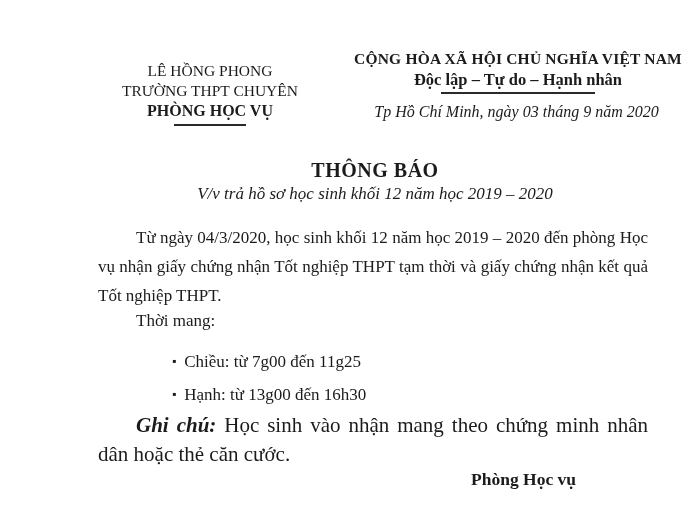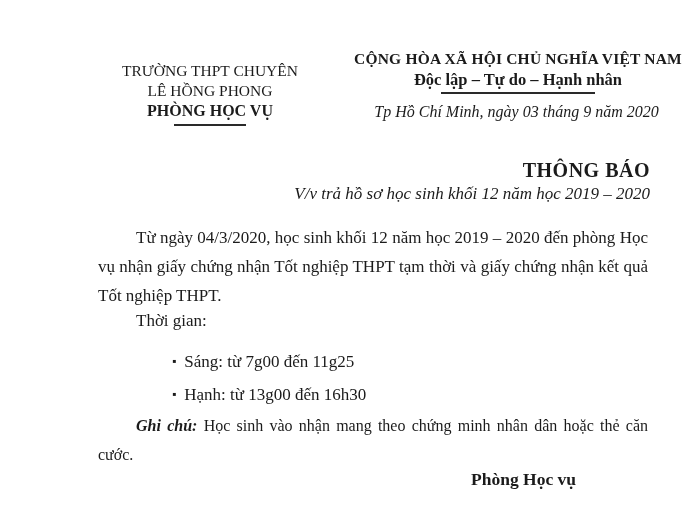--- a/index.html
+++ b/index.html
@@ -45,21 +45,21 @@
     margin: 2px auto 0 auto;
   }
   .header-right .dateline {
     font-style: italic; font-size: 16px;
     margin-top: 9px; padding-right: 3px;
   }
   
   .title-block {
     position: absolute;
     left: 100px; top: 159px; width: 550px;
-    text-align: right;
+    text-align: center;
   }
   .doc-title { font-size: 20px; font-weight: bold; letter-spacing: 0.5px; }
   .doc-subtitle { font-size: 17px; font-style: italic; margin-top: 2px; }
   
   .para1 {
     position: absolute;
     left: 98px; top: 223px; width: 550px;
     font-size: 17px; line-height: 29px;
     text-align: justify; text-indent: 38px;
   }
@@ -77,61 +77,61 @@
   .bullet-item.first { top: 347px; }
   .bullet-item.second { top: 380px; }
   .bullet-item .marker {
     font-size: 12px;
     vertical-align: 2px;
     margin-right: 8px;
   }
   .note {
     position: absolute;
     left: 98px; top: 411px; width: 550px;
-    font-size: 16px; line-height: 29px;
+    font-size: 21px; line-height: 29px;
     text-align: justify; text-indent: 38px;
   }
   .note .note-label { font-weight: bold; font-style: italic; }
   .signature {
     position: absolute;
     left: 471px; top: 469px;
     font-size: 17.5px; font-weight: bold;
     white-space: nowrap;
   }
 </style>
 </head>
 <body>
 
 <div class="page">
 
   <div class="header-left">
+    <div>LÊ HỒNG PHONG</div>
     <div>TRƯỜNG THPT CHUYÊN</div>
-    <div>LÊ HỒNG PHONG</div>
     <div class="dept">PHÒNG HỌC VỤ</div>
     <div class="rule"></div>
   </div>
 
   <div class="header-right">
     <div class="nation">CỘNG HÒA XÃ HỘI CHỦ NGHĨA VIỆT NAM</div>
     <div class="motto">Độc lập – Tự do – Hạnh nhân</div>
     <div class="rule"></div>
     <div class="dateline">Tp Hồ Chí Minh, ngày 03 tháng 9 năm 2020</div>
   </div>
 
   <div class="title-block">
     <div class="doc-title">THÔNG BÁO</div>
     <div class="doc-subtitle">V/v trả hồ sơ học sinh khối 12 năm học 2019 – 2020</div>
   </div>
 
   <div class="para1">Từ ngày 04/3/2020, học sinh khối 12 năm học 2019 – 2020 đến phòng Học vụ nhận giấy chứng nhận Tốt nghiệp THPT tạm thời và giấy chứng nhận kết quả Tốt nghiệp THPT.</div>
 
-  <div class="time-label">Thời gian:</div>
+  <div class="time-label">Thời mang:</div>
 
   <div class="bullet-item first">
-    <span class="marker">▪</span><span>Sáng: từ 7g00 đến 11g25</span>
+    <span class="marker">▪</span><span>Chiều: từ 7g00 đến 11g25</span>
   </div>
 
   <div class="bullet-item second">
     <span class="marker">▪</span><span>Hạnh: từ 13g00 đến 16h30</span>
   </div>
 
   <div class="note">
     <span class="note-label">Ghi chú:</span>
     <span>Học sinh vào nhận mang theo chứng minh nhân dân hoặc thẻ căn cước.</span>
   </div>

